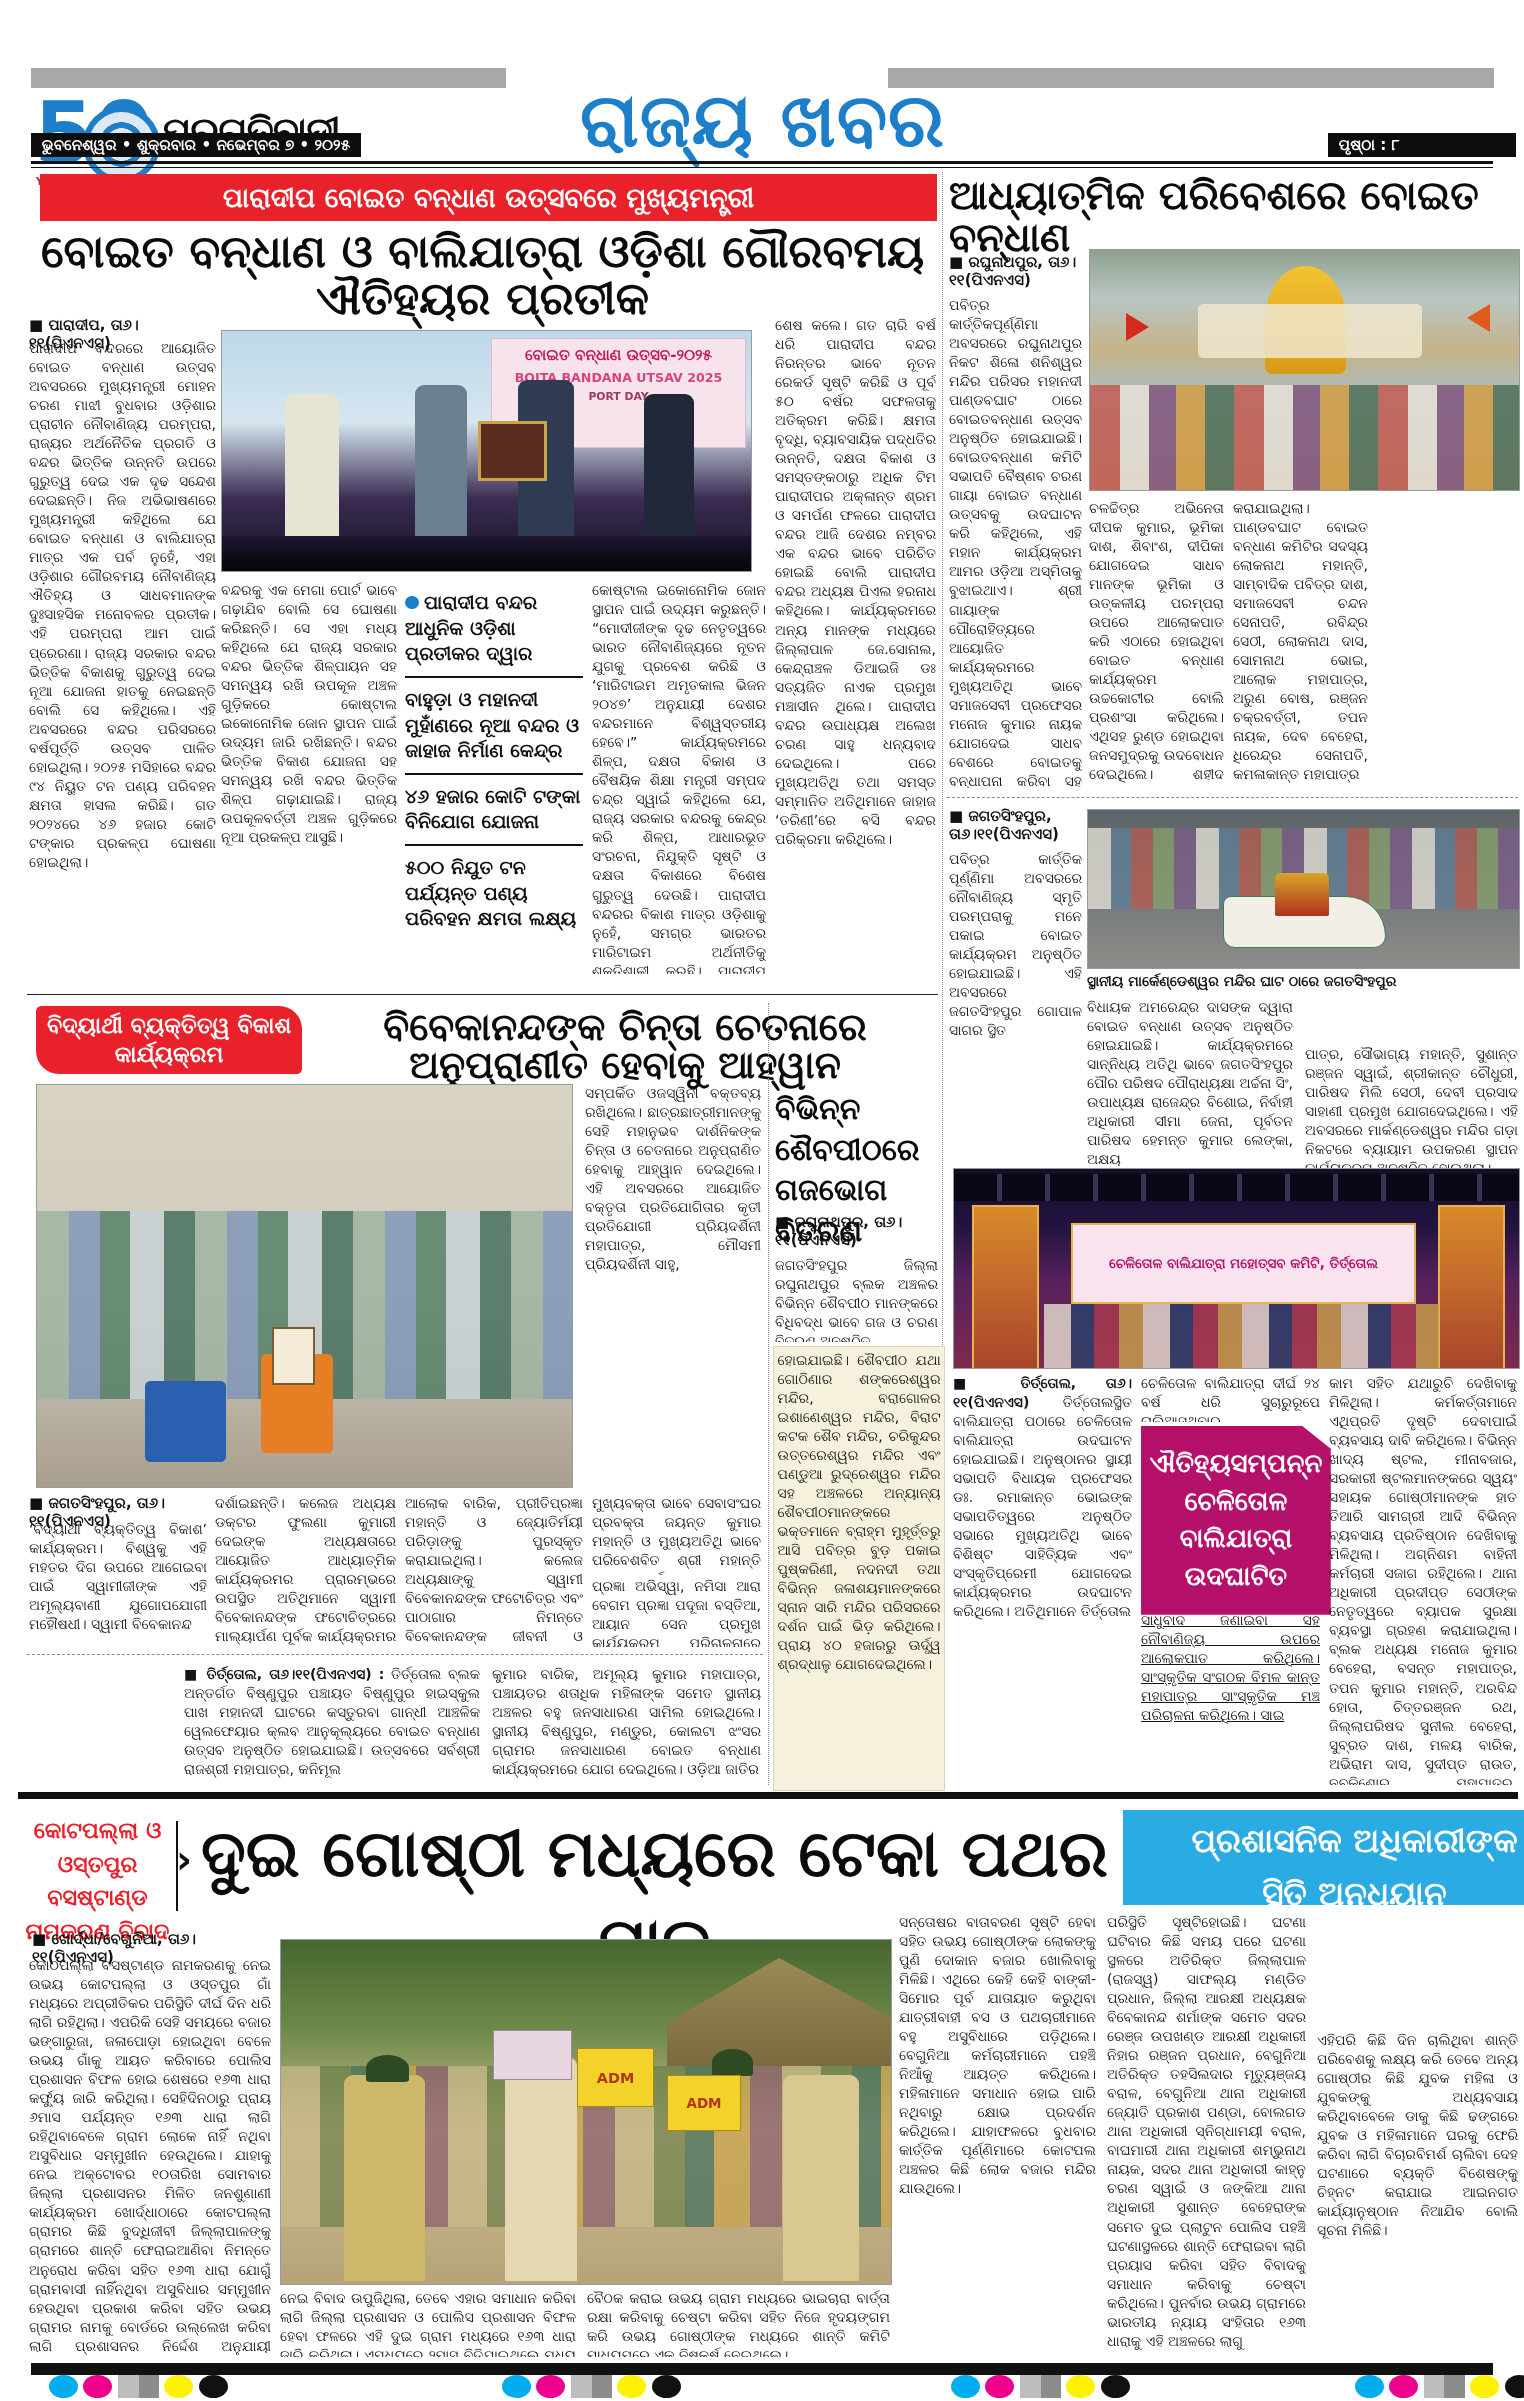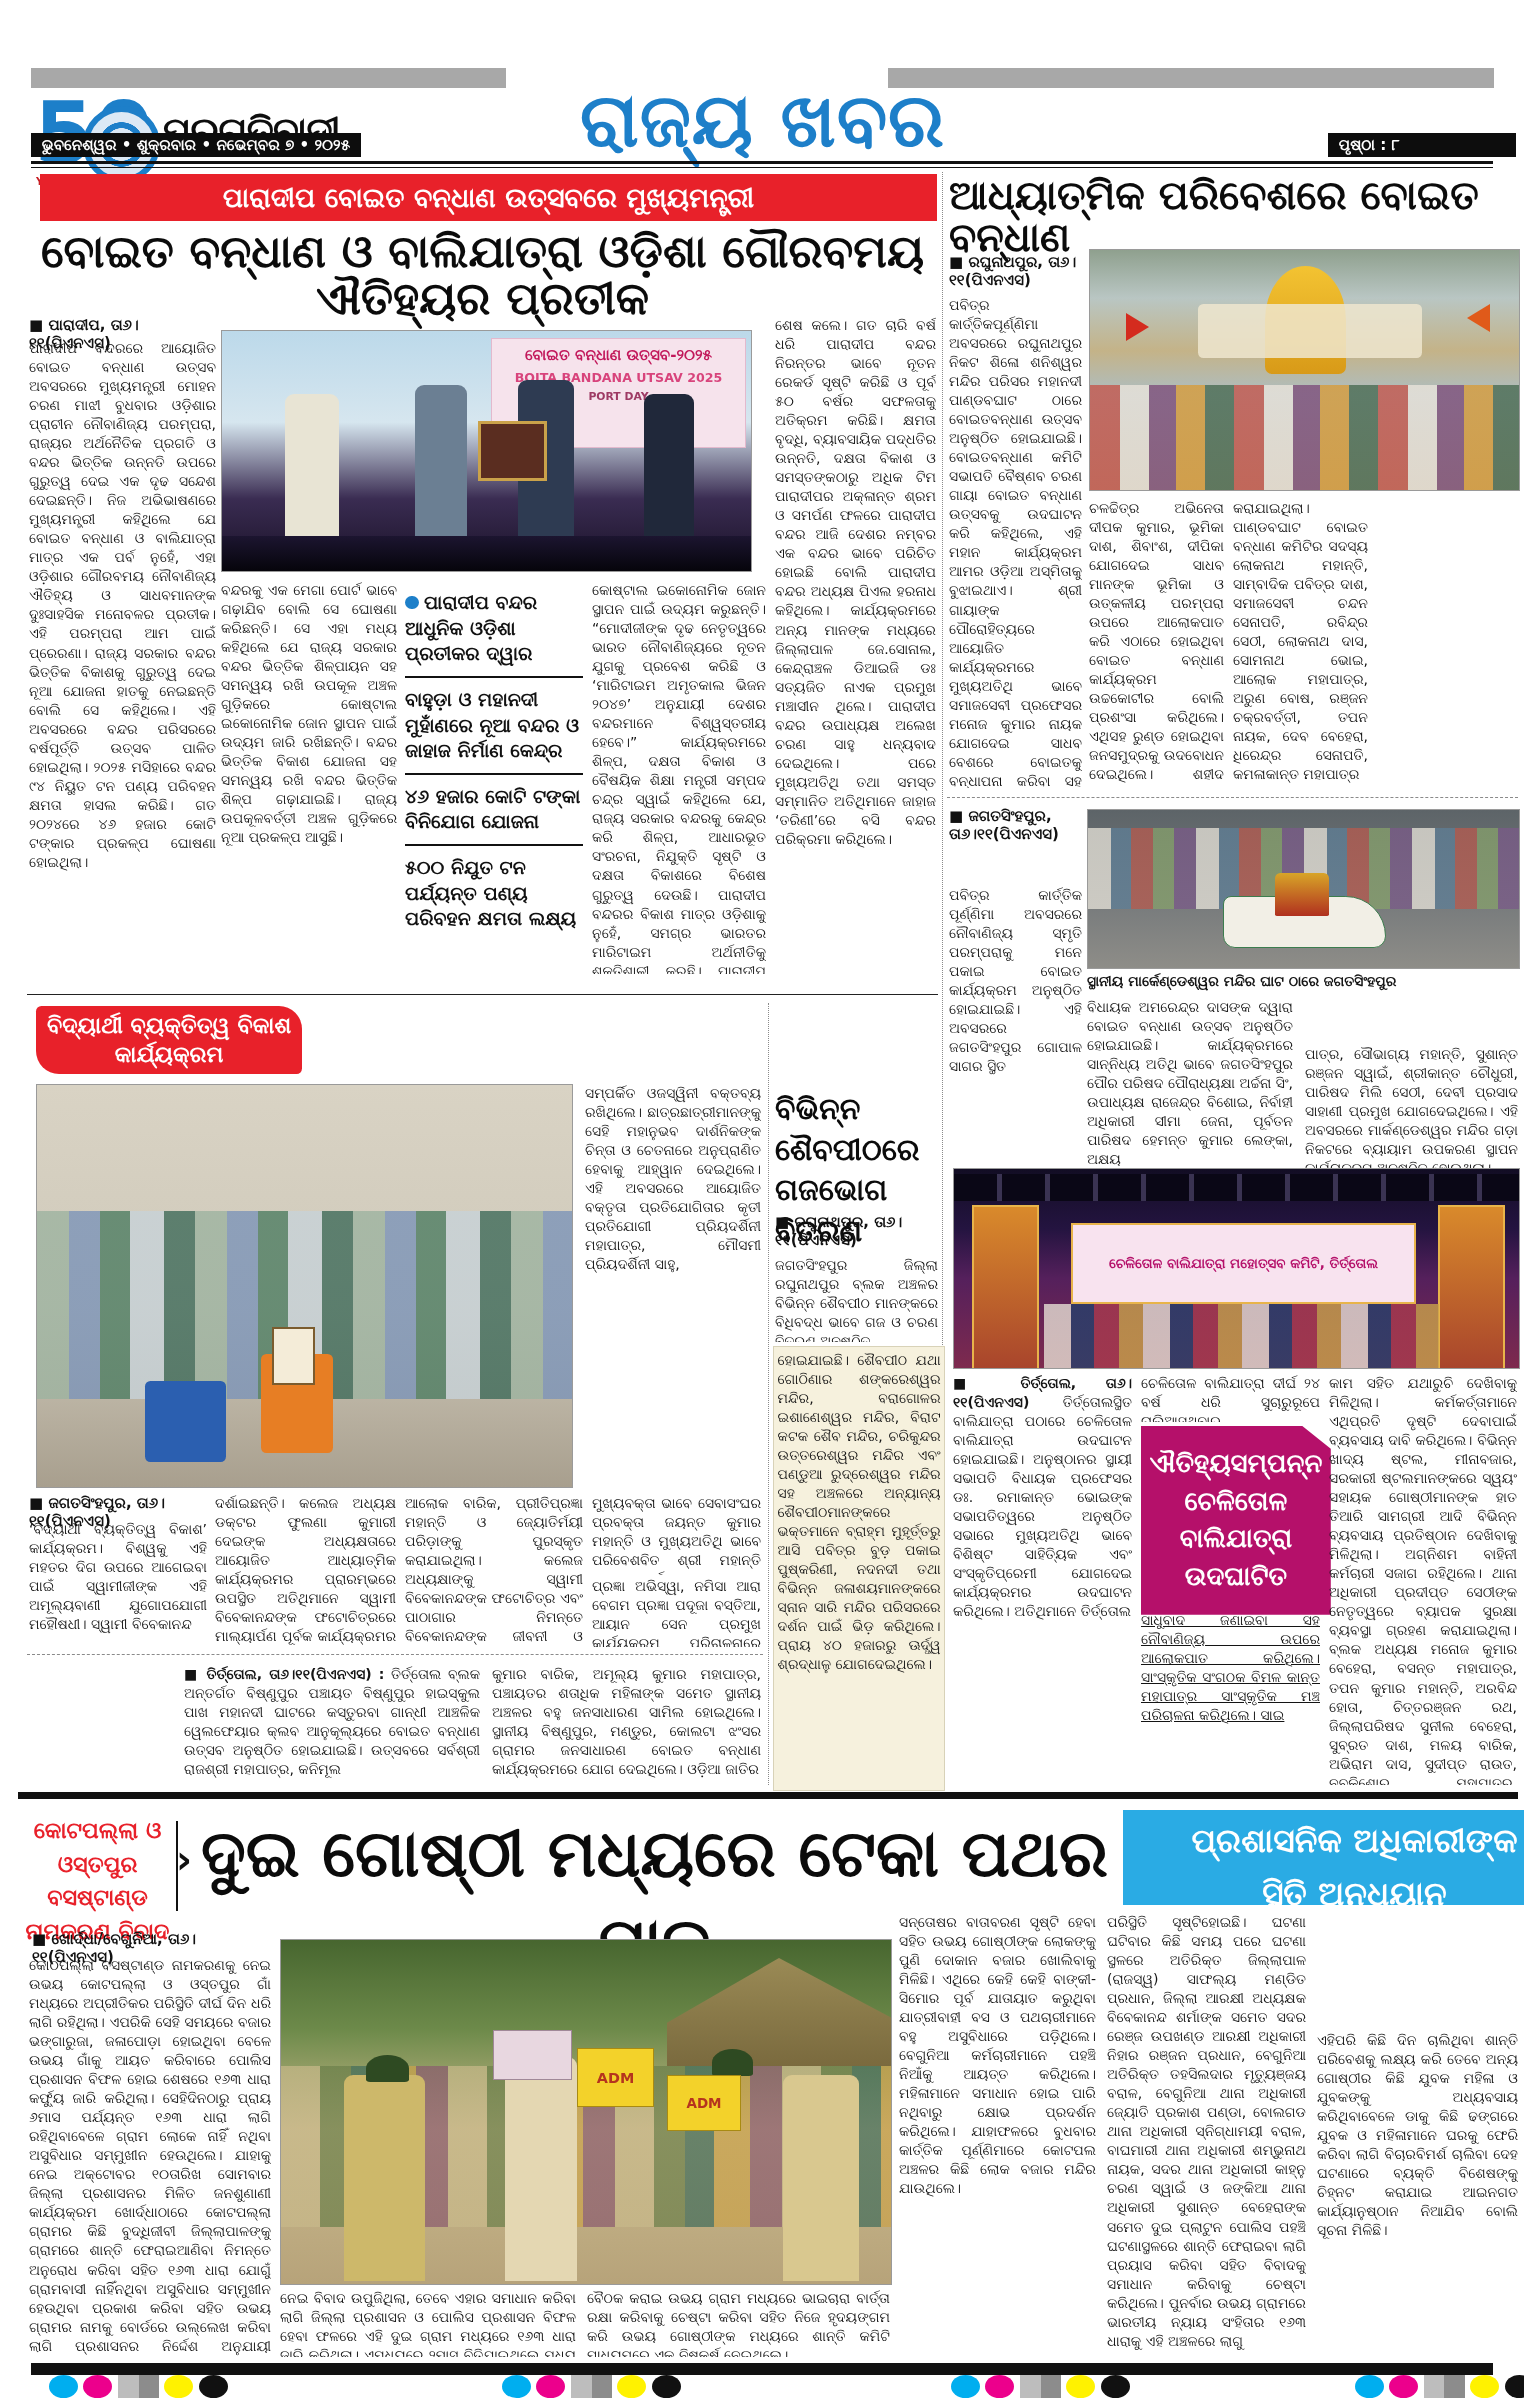--- a/index.html
+++ b/index.html
@@ -108,35 +108,36 @@
 
   <div class="abs byline" style="left:949px;top:253px;width:135px;">■ ରଘୁନାଥପୁର, ତା୬।୧୧(ପିଏନଏସ)</div>
   <div class="abs body-col" style="left:949px;top:296px;width:133px;height:492px;">ପବିତ୍ର କାର୍ତ୍ତିକପୂର୍ଣ୍ଣିମା ଅବସରରେ ରଘୁନାଥପୁର ନିକଟ ଶିଳୋ ଶନିଶ୍ୱର ମନ୍ଦିର ପରିସର ମହାନଦୀ ପାଣ୍ଡବଘାଟ ଠାରେ ବୋଇତବନ୍ଧାଣ ଉତ୍ସବ ଅନୁଷ୍ଠିତ ହୋଇଯାଇଛି। ବୋଇତବନ୍ଧାଣ କମିଟି ସଭାପତି ବୈଷ୍ଣବ ଚରଣ ଗାୟା ବୋଇତ ବନ୍ଧାଣ ଉତ୍ସବକୁ ଉଦଘାଟନ କରି କହିଥିଲେ, ଏହି ମହାନ କାର୍ଯ୍ୟକ୍ରମ ଆମର ଓଡ଼ିଆ ଅସ୍ମିତାକୁ ବୁଝାଇଥାଏ। ଶ୍ରୀ ଗାୟାଙ୍କ ପୌରୋହିତ୍ୟରେ ଆୟୋଜିତ କାର୍ଯ୍ୟକ୍ରମରେ ମୁଖ୍ୟଅତିଥି ଭାବେ ସମାଜସେବୀ ପ୍ରଫେସର ମନୋଜ କୁମାର ନାୟକ ଯୋଗଦେଇ ସାଧବ ବେଶରେ ବୋଇତକୁ ବନ୍ଧାପନା କରିବା ସହ ଓଡ଼ିଶାର ଅତୀତ ନୌବାଣିଜ୍ୟକୁ ମନେପକାଇ କାର୍ତ୍ତିକ ପୂର୍ଣ୍ଣିମାରେ ଏହି ମହାନ ପରମ୍ପରାକୁ ଓଡ଼ିଶାବାସୀ ଆଜିବି ବଜାୟ ରଖିଛନ୍ତି ବୋଲି ମତବ୍ୟକ୍ତ କରିଥିଲେ। ଅ‌ନ୍ୟ ସମ୍ମାନିତ ଅତିଥି ଭାବେ</div>
 
   <div class="abs body-col" style="left:1089px;top:499px;width:135px;height:289px;">ଚଳଚ୍ଚିତ୍ର ଅଭିନେତା ଦୀପକ କୁମାର, ଭୂମିକା ଦାଶ, ଶିବାଂଶ, ଦୀପିକା ଯୋଗଦେଇ ସାଧବ ମାନଙ୍କ ଭୂମିକା ଓ ଉତ୍କଳୀୟ ପରମ୍ପରା ଉପରେ ଆଲୋକପାତ କରି ଏଠାରେ ହୋଇଥିବା ବୋଇତ ବନ୍ଧାଣ କାର୍ଯ୍ୟକ୍ରମ ଉଚ୍ଚକୋଟୀର ବୋଲି ପ୍ରଶଂସା କରିଥିଲେ। ଏଥିସହ ରୁଣ୍ଡ ହୋଇଥିବା ଜନସମୁଦ୍ରକୁ ଉଦବୋଧନ ଦେଇଥିଲେ। ଶହୀଦ କୃଷ୍ଣଚନ୍ଦ୍ରଙ୍କ ମା’ଙ୍କୁ କମିଟି ପକ୍ଷରୁ ସମ୍ବର୍ଦ୍ଧିତ କରାଯାଇଥିଲା। ଏଠାରେ ଶ୍ରୀ ଗଣେଶ କଳାସଂସ୍କୃତି ଏକାଡେମୀ ଓ ଜଗତସିଂହପୁର ରାମଲୀଳା ପରିଷଦ ଦ୍ୱାରା ପୌରାଣିକ ନୃତ୍ୟ ପରିବେଷଣ</div>
   <div class="abs body-col" style="left:1233px;top:499px;width:135px;height:289px;">କରାଯାଇଥିଲା। ପାଣ୍ଡବଘାଟ ବୋଇତ ବନ୍ଧାଣ କମିଟିର ସଦସ୍ୟ ଲୋକନାଥ ମହାନ୍ତି, ସାମ୍ବାଦିକ ପବିତ୍ର ଦାଶ, ସମାଜସେବୀ ଚନ୍ଦନ ସେନାପତି, ରବିନ୍ଦ୍ର ସେଠୀ, ଲୋକନାଥ ଦାସ, ସୋମନାଥ ଭୋଇ, ଆଲୋକ ମହାପାତ୍ର, ଅରୁଣ ବୋଷ, ରଞ୍ଜନ ଚକ୍ରବର୍ତ୍ତୀ, ତପନ ନାୟକ, ଦେବ ବେହେରା, ଧିରେନ୍ଦ୍ର ସେନାପତି, କମଳାକାନ୍ତ ମହାପାତ୍ର</div>
 
   <div class="abs hdash" style="left:947px;top:797px;width:571px;"></div>
 
   <div class="abs byline" style="left:949px;top:807px;width:135px;">■ ଜଗତସିଂହପୁର, ତା୬।୧୧(ପିଏନଏସ)</div>
-  <div class="abs body-col" style="left:949px;top:850px;width:133px;height:316px;margin-top:36px;">ପବିତ୍ର କାର୍ତ୍ତିକ ପୂର୍ଣ୍ଣିମା ଅବସରରେ ନୌବାଣିଜ୍ୟ ସ୍ମୃତି ପରମ୍ପରାକୁ ମନେ ପକାଇ ବୋଇତ କାର୍ଯ୍ୟକ୍ରମ ଅନୁଷ୍ଠିତ ହୋଇଯାଇଛି। ଏହି ଅବସରରେ ଜଗତସିଂହପୁର ଗୋପାଳ ସାଗର ସ୍ଥିତ</div>
+  <div class="abs body-col" style="left:949px;top:850px;width:133px;height:316px;">ପବିତ୍ର କାର୍ତ୍ତିକ ପୂର୍ଣ୍ଣିମା ଅବସରରେ ନୌବାଣିଜ୍ୟ ସ୍ମୃତି ପରମ୍ପରାକୁ ମନେ ପକାଇ ବୋଇତ କାର୍ଯ୍ୟକ୍ରମ ଅନୁଷ୍ଠିତ ହୋଇଯାଇଛି। ଏହି ଅବସରରେ ଜଗତସିଂହପୁର ଗୋପାଳ ସାଗର ସ୍ଥିତ</div>
 
   <div class="photo" style="left:1087px;top:809px;width:431px;height:158px;background:linear-gradient(180deg,#5d6468 0%,#75797b 55%,#8e8d88 100%);">
     <div class="abs" style="left:0;top:18px;width:431px;height:81px;background:repeating-linear-gradient(90deg,#e8e4da 0 23px,#5e7e96 23px 43px,#b65a4e 43px 65px,#86a06b 65px 86px,#7a5a88 86px 108px);opacity:.75;"></div>
     <div class="abs" style="left:135px;top:86px;width:161px;height:50px;background:#f2efe6;border:1.8px solid #3c7d4e;border-radius:10.8px 54px 16px 16px;"></div>
     <div class="abs" style="left:187px;top:63px;width:54px;height:43px;background:linear-gradient(180deg,#d8a528,#b0301f);border-radius:5.4px 5.4px 1.8px 1.8px;"></div>
   </div>
   <div class="abs body-col" style="left:1087px;top:972px;width:431px;height:21.5px;font-weight:700;">ସ୍ଥାନୀୟ ମାର୍କେଣ୍ଡେଶ୍ୱର ମନ୍ଦିର ଘାଟ ଠାରେ ଜଗତସିଂହପୁର</div>
 
   <div class="abs body-col" style="left:1087px;top:998px;width:206px;height:169px;">ବିଧାୟକ ଅମରେନ୍ଦ୍ର ଦାସଙ୍କ ଦ୍ୱାରା ବୋଇତ ବନ୍ଧାଣ ଉତ୍ସବ ଅନୁଷ୍ଠିତ ହୋଇଯାଇଛି। କାର୍ଯ୍ୟକ୍ରମରେ ସାନ୍ନିଧ୍ୟ ଅତିଥି ଭାବେ ଜଗତସିଂହପୁର ପୌର ପରିଷଦ ପୌରାଧ୍ୟକ୍ଷା ଅର୍ଚ୍ଚନା ସିଂ, ଉପାଧ୍ୟକ୍ଷ ରାଜେନ୍ଦ୍ର ବିଶୋଇ, ନିର୍ବାହୀ ଅଧିକାରୀ ସୀମା ଜେନା, ପୂର୍ବତନ ପାରିଷଦ ହେମନ୍ତ କୁମାର ଲେଙ୍କା, ଅକ୍ଷୟ</div>
   <div class="abs body-col" style="left:1305px;top:1045px;width:213px;height:169px;">ପାତ୍ର, ସୌଭାଗ୍ୟ ମହାନ୍ତି, ସୁଶାନ୍ତ ରଞ୍ଜନ ସ୍ୱାଇଁ, ଶ୍ରୀକାନ୍ତ ଚୌଧୁରୀ, ପାରିଷଦ ମିଲି ସେଠୀ, ଦେବୀ ପ୍ରସାଦ ସାହାଣୀ ପ୍ରମୁଖ ଯୋଗଦେଇଥିଲେ। ଏହି ଅବସରରେ ମାର୍କଣ୍ଡେଶ୍ୱର ମନ୍ଦିର ଗଡ଼ା ନିକଟରେ ବ୍ୟାୟାମ ଉପକରଣ ସ୍ଥାପନ କାର୍ଯ୍ୟକ୍ରମ ଅନୁଷ୍ଠିତ ହୋଇଥିଲା।</div>
 
   <div class="abs hsolid" style="left:27px;top:994px;width:911px;"></div>
 
   <div class="abs redlabel" style="left:36px;top:1006px;width:266px;height:68px;font-size:22.4px;line-height:1.3;">ବିଦ୍ୟାର୍ଥୀ ବ୍ୟକ୍ତିତ୍ୱ ବିକାଶ କାର୍ଯ୍ୟକ୍ରମ</div>
+  <div class="abs hl" style="left:312px;top:1008px;width:626px;font-size:38px;line-height:1.0;text-align:center;">ବିବେକାନନ୍ଦଙ୍କ ଚିନ୍ତା ଚେତନାରେ ଅନୁପ୍ରାଣୀତ ହେବାକୁ ଆହ୍ୱାନ</div>
 
   <div class="photo" style="left:36px;top:1084px;width:535px;height:402px;background:linear-gradient(180deg,#d9d3c4 0%,#cfc9ba 55%,#a89f8e 100%);">
     <div class="abs" style="left:0;top:126px;width:535px;height:188px;background:repeating-linear-gradient(90deg,#9db3a0 0 32px,#7c94b8 32px 63px,#4e7d62 63px 93px,#c7d2d8 93px 127px,#3f6b5a 127px 158px);opacity:.8;"></div>
     <div class="abs" style="left:224px;top:269px;width:72px;height:99px;background:#e77e24;border-radius:5.4px;"></div>
     <div class="abs" style="left:108px;top:296px;width:81px;height:81px;background:#2b5fb0;border-radius:5.4px;"></div>
     <div class="abs" style="left:235px;top:242px;width:39px;height:54px;background:#f4ecd8;border:2.7px solid #7b5c2e;"></div>
   </div>
 
   <div class="abs body-col" style="left:585px;top:1084px;width:176px;height:402px;">ସମ୍ପର୍କିତ ଓଜସ୍ୱିନୀ ବକ୍ତବ୍ୟ ରଖିଥିଲେ। ଛାତ୍ରଛାତ୍ରୀମାନଙ୍କୁ ସେହି ମହାନୁଭବ ଦାର୍ଶନିକଙ୍କ ଚିନ୍ତା ଓ ଚେତନାରେ ଅନୁପ୍ରାଣିତ ହେବାକୁ ଆହ୍ୱାନ ଦେଇଥିଲେ। ଏହି ଅବସରରେ ଆୟୋଜିତ ବକ୍ତୃତା ପ୍ରତିଯୋଗିତାର କୃତୀ ପ୍ରତିଯୋଗୀ ପ୍ରିୟଦର୍ଶିନୀ ମହାପାତ୍ର, ମୌସମୀ ପ୍ରିୟଦର୍ଶିନୀ ସାହୁ,</div>
 

